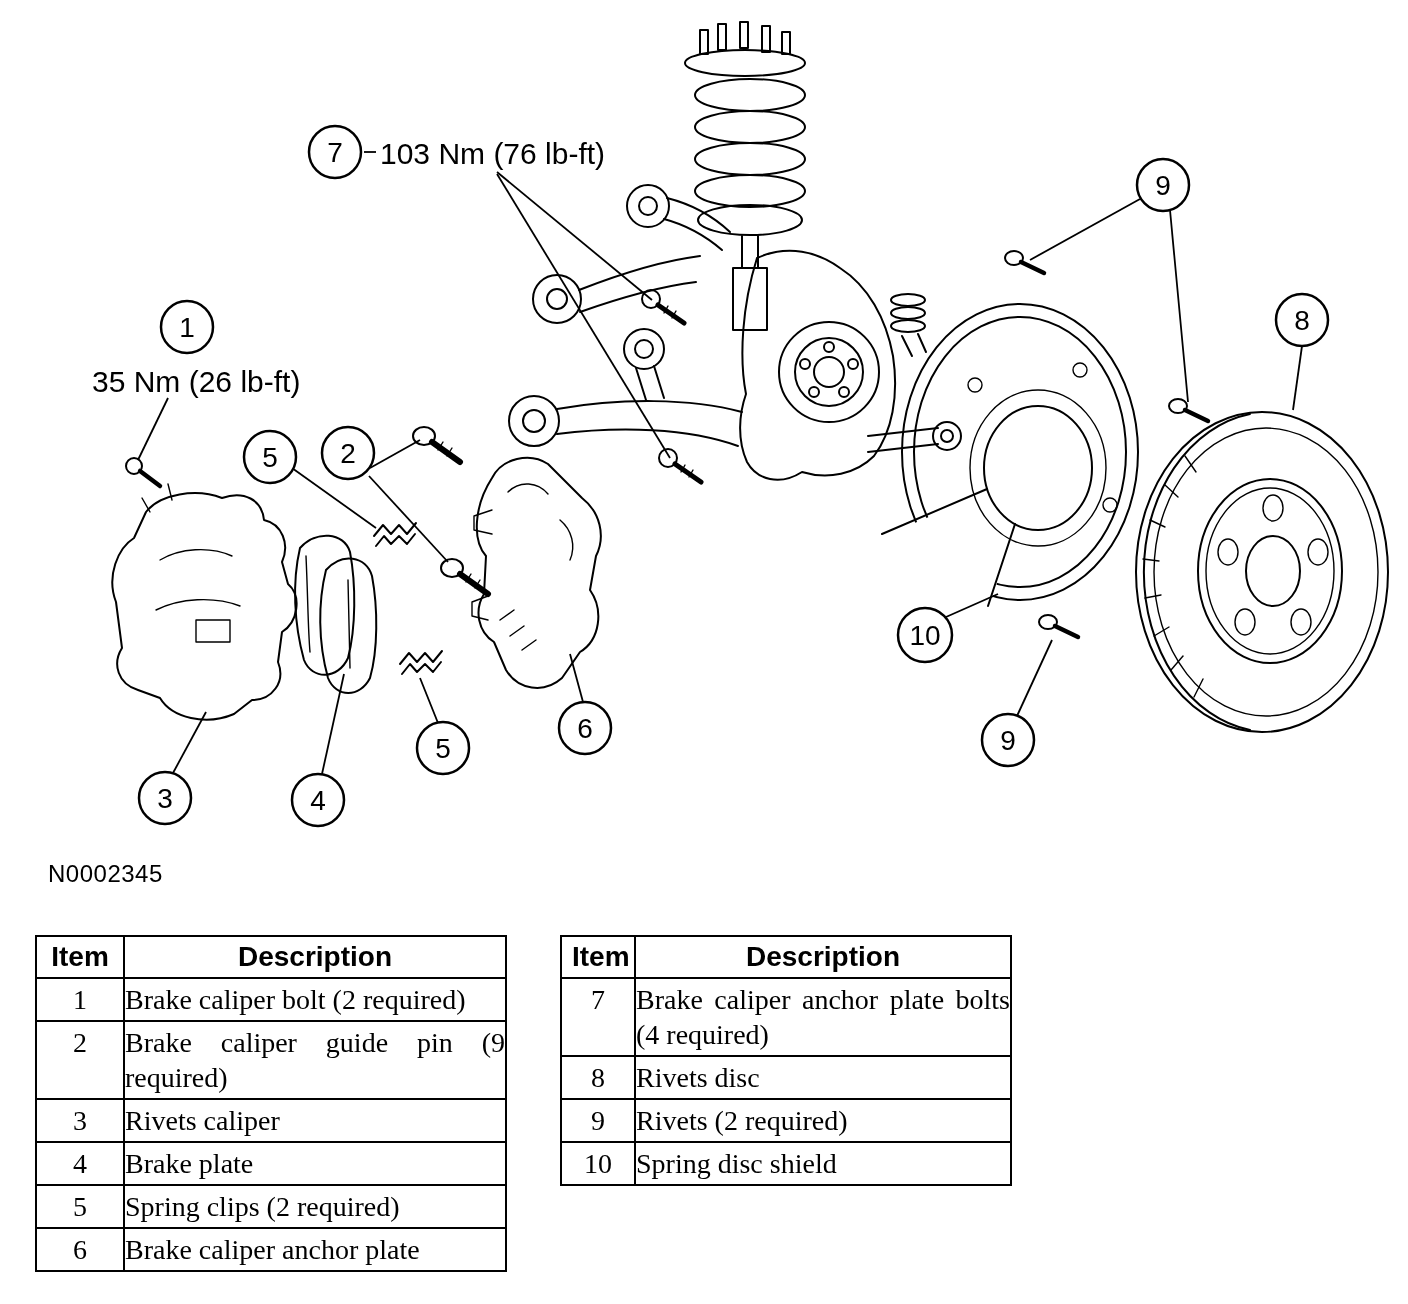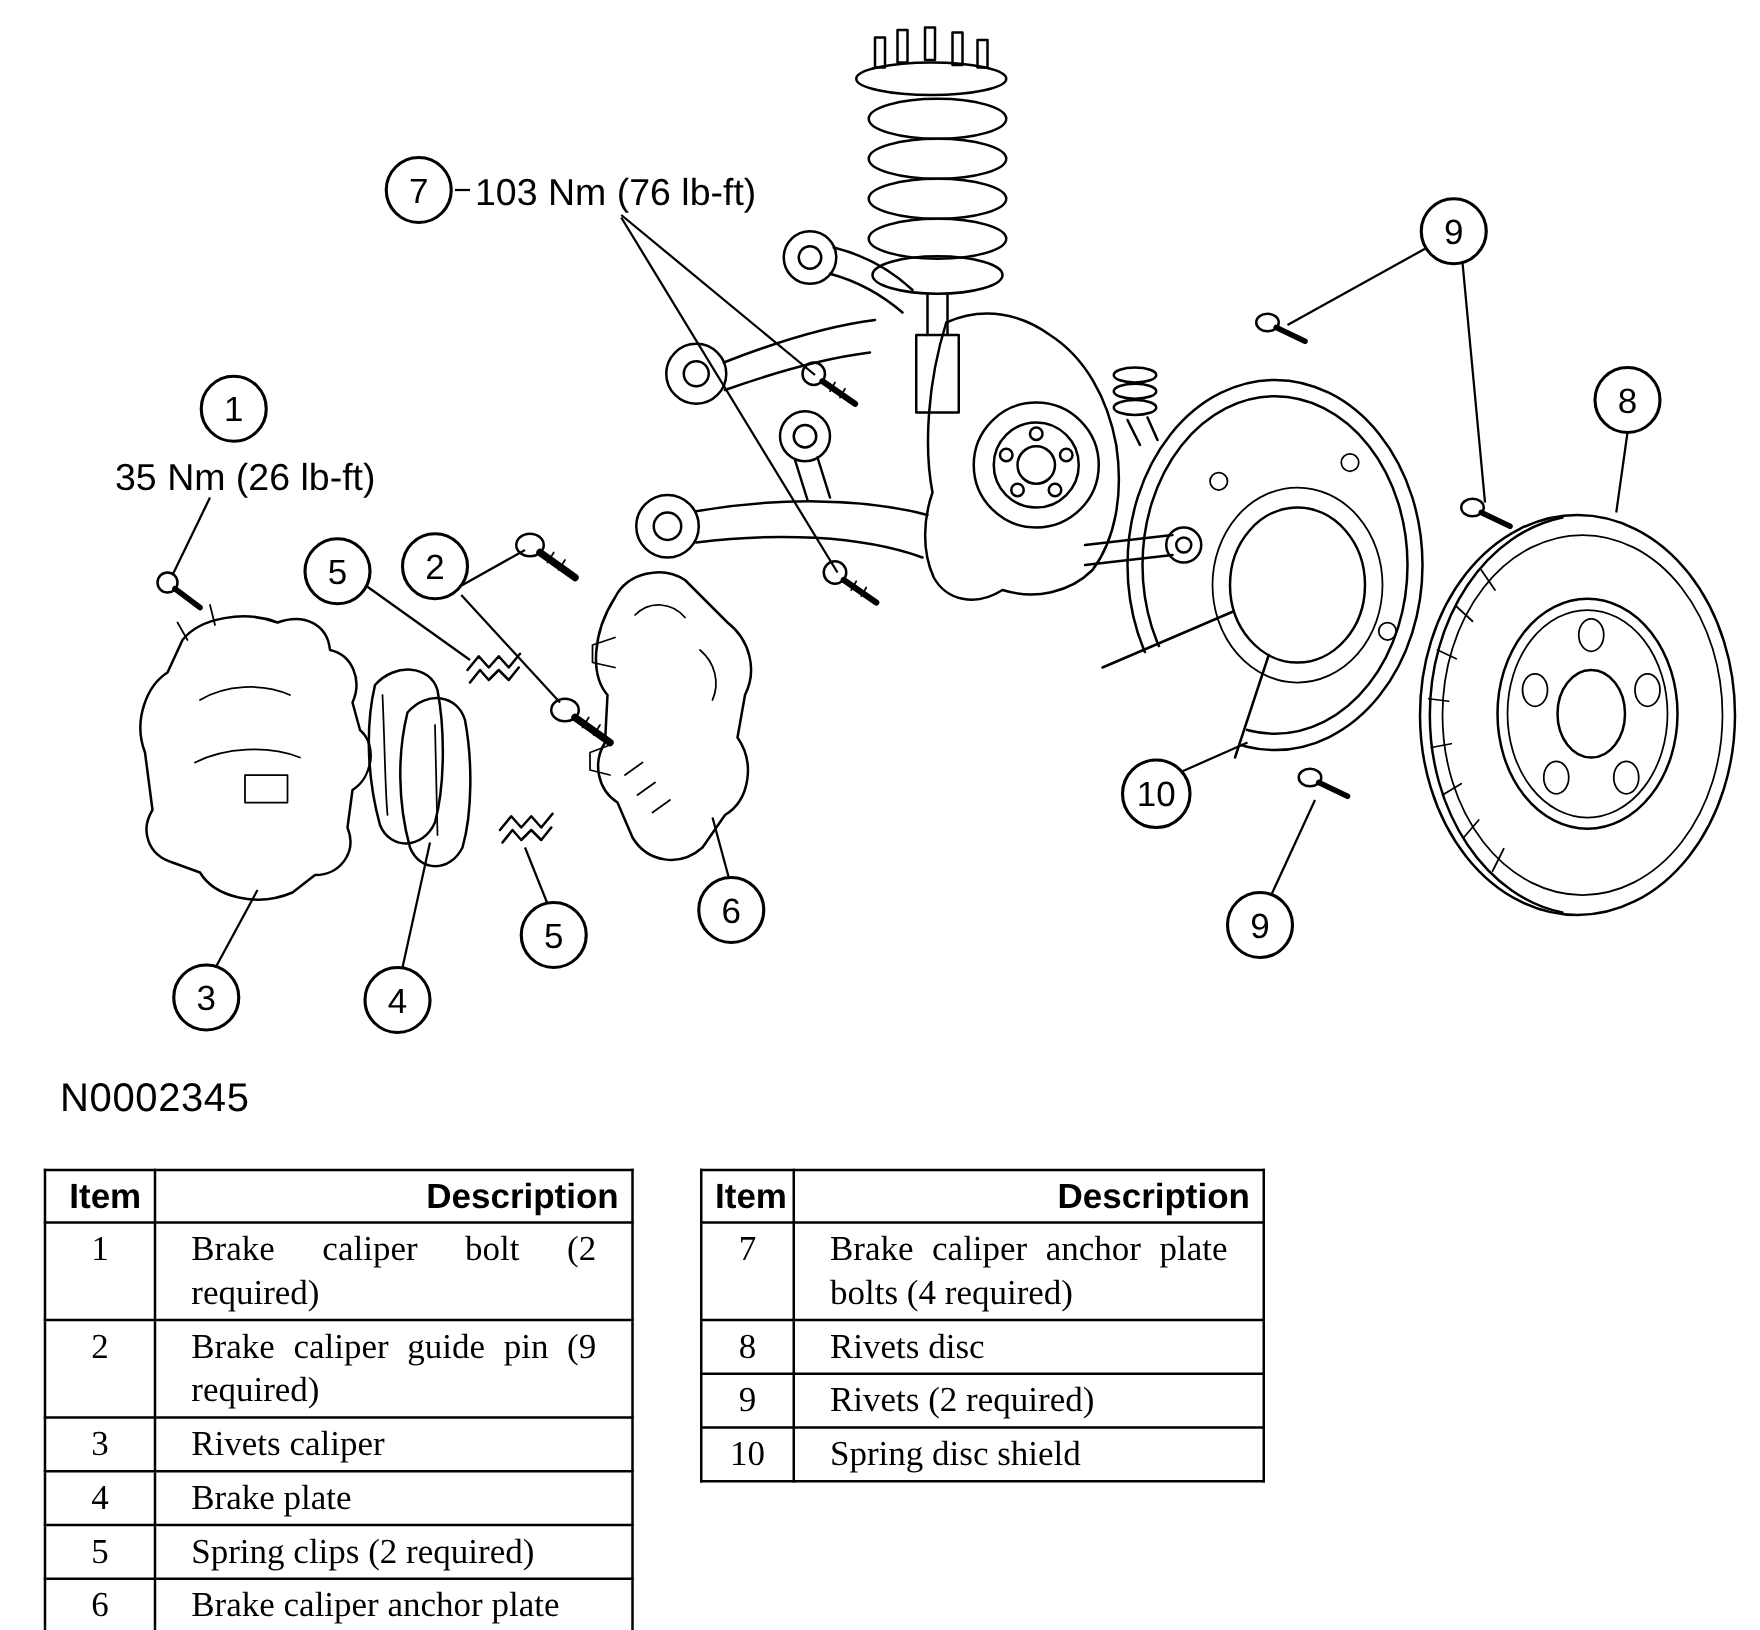--- a/index.html
+++ b/index.html
@@ -1,35 +1,35 @@
 <!DOCTYPE html>
 <html><head>
 <meta charset="utf-8">
 <style>
   html,body{margin:0;padding:0;background:#fff;}
   .page{position:relative;width:1408px;height:1304px;background:#fff;color:#000;
         font-family:"Liberation Sans",sans-serif;overflow:hidden;}
   .diagram{position:absolute;left:0;top:0;}
-  .fig-code{position:absolute;left:48px;top:860px;font-size:32px;letter-spacing:.5px;}
+  .fig-code{position:absolute;left:48px;top:860px;font-size:24px;letter-spacing:.5px;}
 
   
   .ink{stroke:#000;fill:none;stroke-width:2;stroke-linecap:round;stroke-linejoin:round;}
   .thin{stroke-width:1.4;}
   .leader{stroke:#000;stroke-width:1.8;fill:none;}
   .callout-circle{fill:#fff;stroke:#000;stroke-width:2.5;}
   .co-num{font:400 28px "Liberation Sans",sans-serif;fill:#000;stroke:none;}
   .torque{font:400 30px "Liberation Sans",sans-serif;fill:#000;stroke:none;}
   .erase{fill:#fff;stroke:none;}
 
   
   table.parts{position:absolute;border-collapse:collapse;table-layout:fixed;background:#fff;}
   table.parts th{font-family:"Liberation Sans",sans-serif;font-weight:700;font-size:28px;
-                 text-align:right;padding:4px 10px;border:2px solid #000;}
+                 text-align:center;padding:4px 10px;border:2px solid #000;}
   table.parts td{font-family:"Liberation Serif",serif;font-size:28px;line-height:1.25;
-                 padding:3px 28px;border:2px solid #000;vertical-align:top;}
+                 padding:3px 0;border:2px solid #000;vertical-align:top;}
   table.parts td.num{text-align:center;padding:3px 4px;}
   table.parts td.desc{text-align:justify;}
   #tableLeft{left:35px;top:935px;width:470px;}
   #tableRight{left:560px;top:935px;width:450px;}
 </style>
 </head>
 <body>
 
 <div class="page">
 

